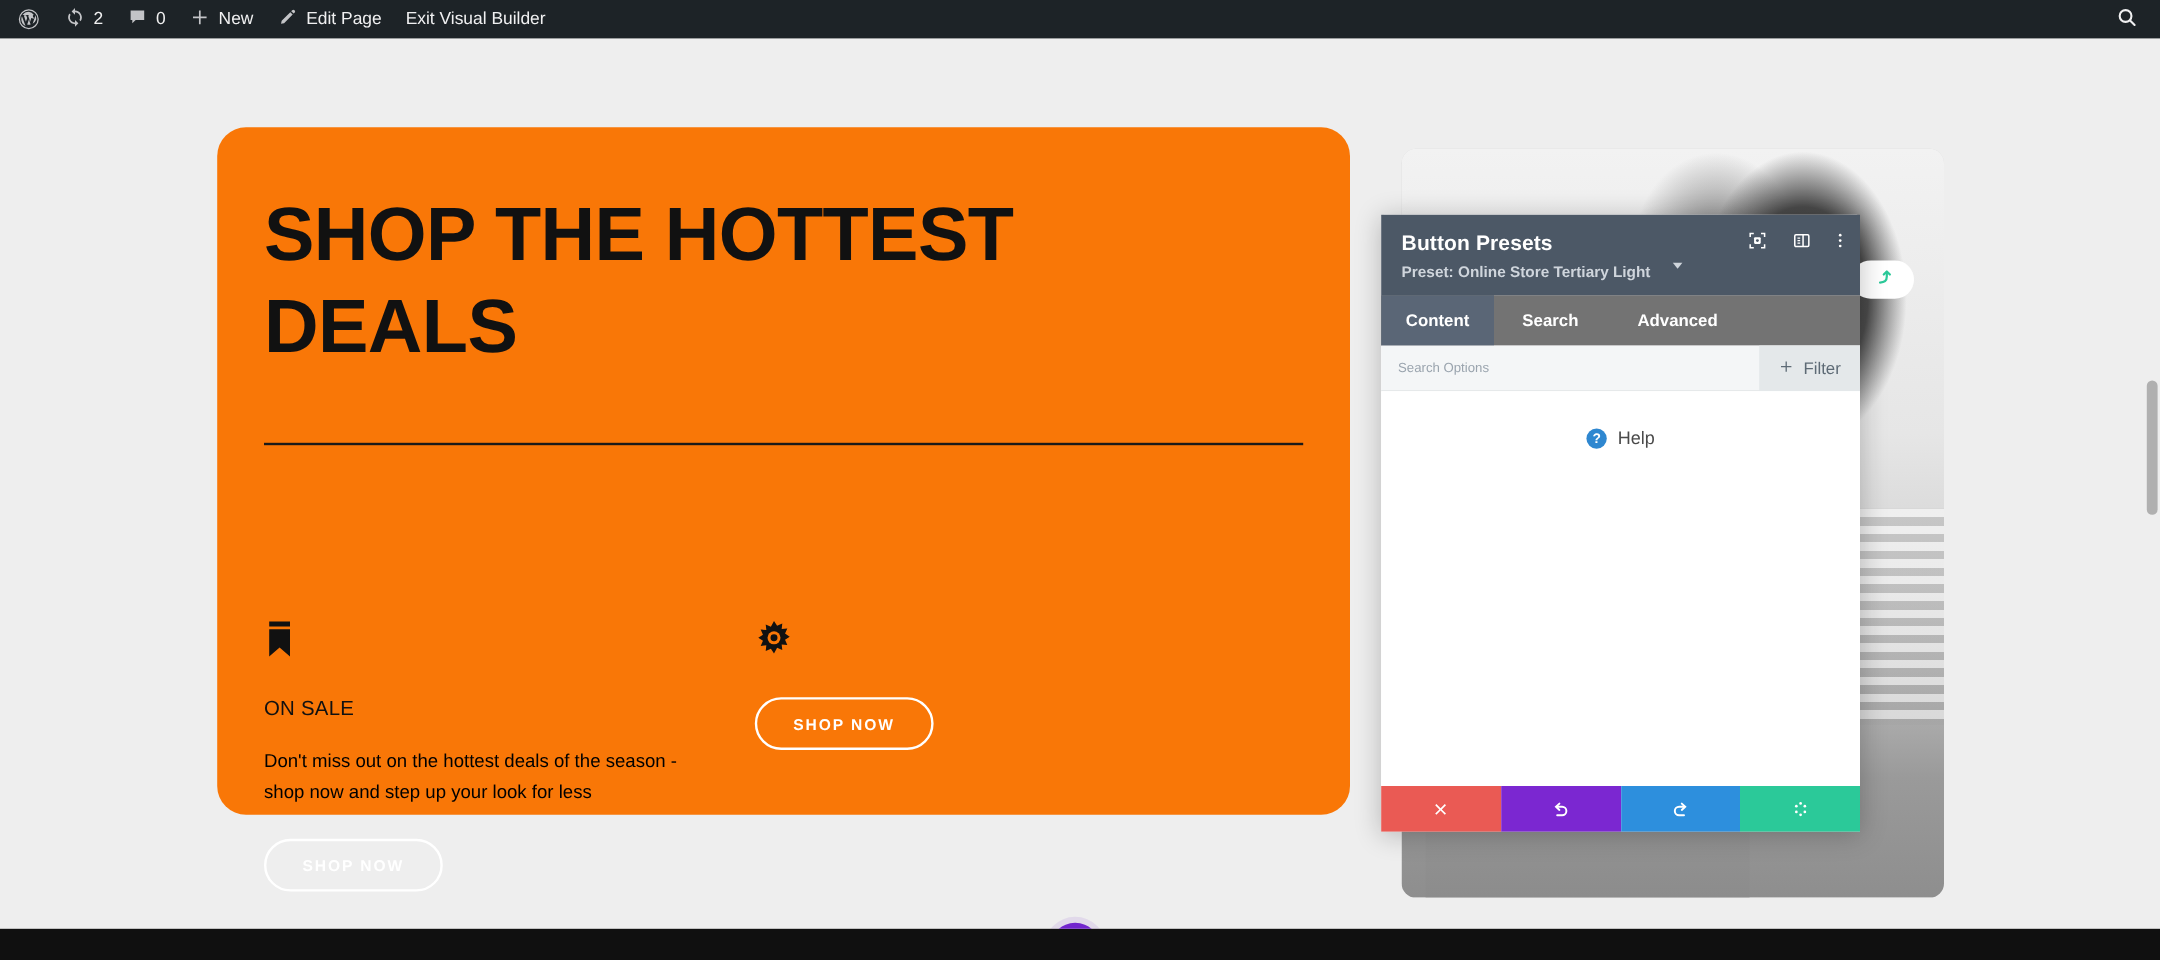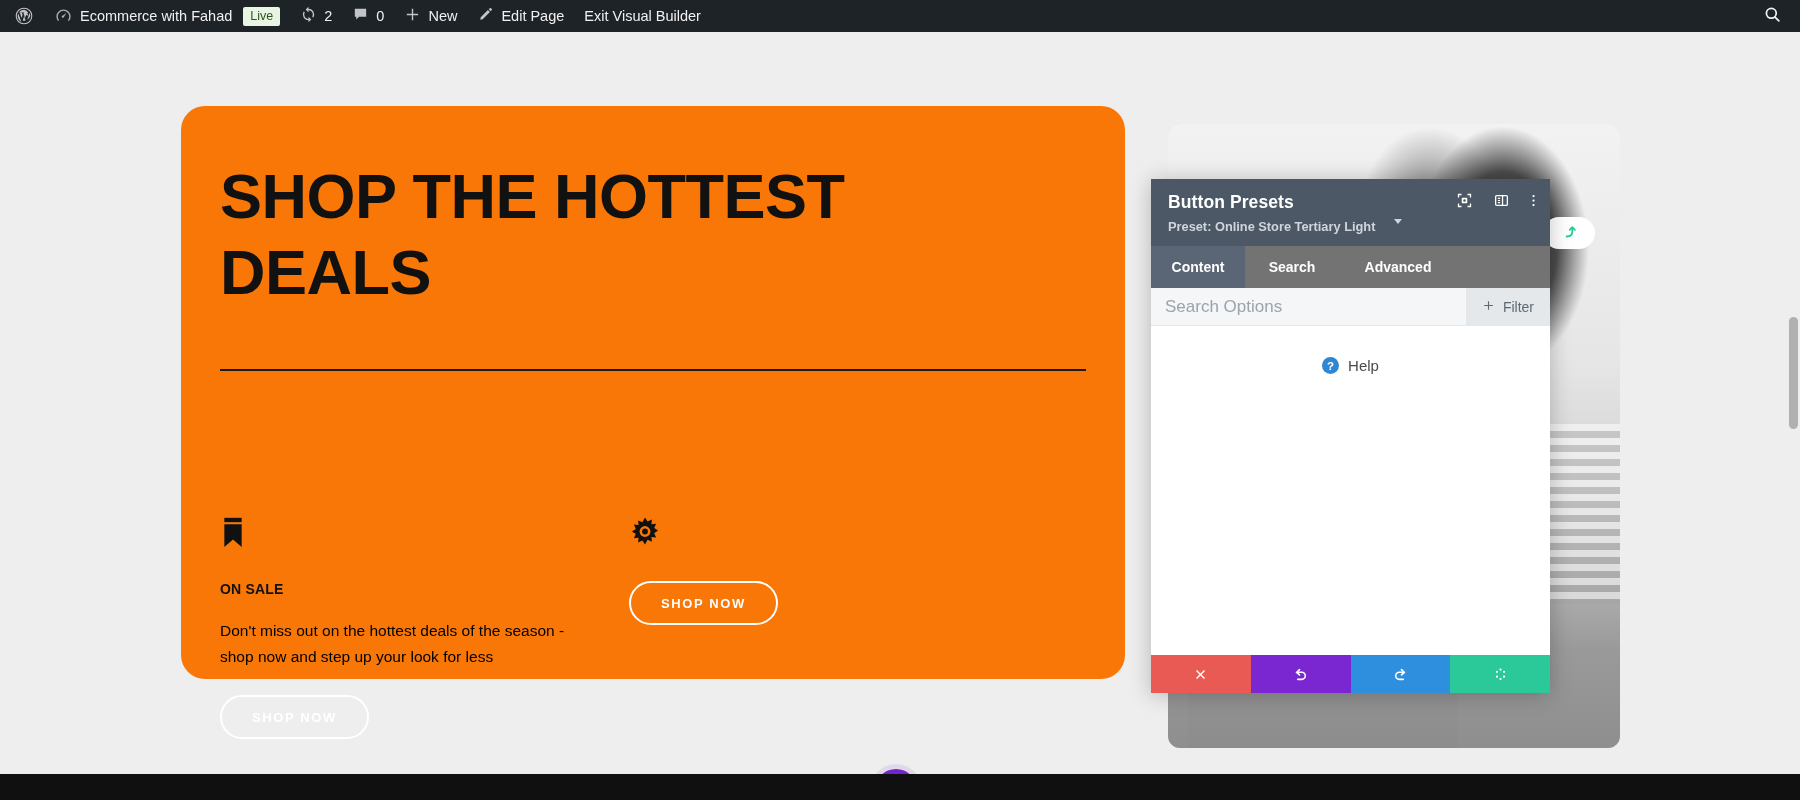--- a/index.html
+++ b/index.html
@@ -87,21 +87,21 @@
   #hero-divider {
     position: absolute; left: 39px; top: 263px;
     width: 866px; height: 0;
     border-top: 2px solid #1a1a1a;
   }
   .feature-col { position: absolute; top: 410px; width: 400px; }
   .feature-col.col-1 { left: 220px; }
   .feature-col.col-2 { left: 629px; }
   .feature-icon { height: 34px; margin-bottom: 31px; color: #111; }
   .feature-title {
-    font-size: 14px; font-weight: 700; color: #111;
+    font-size: 17px; font-weight: 400; color: #111;
     letter-spacing: .2px; margin-bottom: 21px;
   }
   .feature-desc {
     font-size: 15.5px; line-height: 26px; color: #000000;
     width: 352px; margin-bottom: 25px;
   }
   .shop-btn {
     display: inline-flex; align-items: center; justify-content: center;
     height: 44px; padding: 0 30px;
     border: 2px solid #ffffff; border-radius: 22px;
@@ -182,21 +182,21 @@
   }
   .panel-tab.active { background: #5a6676; }
   .panel-tab.wide { width: 118px; }
   #panel-search-row {
     display: flex; align-items: center;
     background: #f4f6f7; height: 38px;
     border-bottom: 1px solid #e6e9ea;
   }
   #panel-search-input {
     flex: 1; border: none; outline: none; background: transparent;
-    padding: 0 14px; font-size: 17px; color: #55606d;
+    padding: 0 14px; font-size: 11px; color: #55606d;
     font-family: inherit;
   }
   #panel-search-input::placeholder { color: #9aa4ae; }
   #filter-button {
     display: flex; align-items: center; gap: 8px;
     height: 38px; padding: 0 16px;
     background: #e4e8ea; color: #5d6a75;
     font-size: 14px; cursor: pointer;
   }
   #panel-body {
@@ -249,29 +249,20 @@
   <div class="ab-left">
 
     <div class="ab-item">
       <span class="wp-logo-icon">
         <svg viewBox="0 0 24 24" width="20" height="20" fill="#c3c4c7">
           <path d="M12 2a10 10 0 1 0 0 20 10 10 0 0 0 0-20zm0 1.3a8.7 8.7 0 0 1 8.7 8.7 8.7 8.7 0 0 1-8.7 8.7A8.7 8.7 0 0 1 3.3 12 8.7 8.7 0 0 1 12 3.3zM4.5 12a7.5 7.5 0 0 0 4.23 6.75L5.15 8.96A7.45 7.45 0 0 0 4.5 12zm12.6-.38c0-.7-.25-1.18-.47-1.56-.29-.46-.56-.86-.56-1.33 0-.52.4-1 .95-1h.08A7.48 7.48 0 0 0 12 4.5a7.5 7.5 0 0 0-6.27 3.39h.4c.6 0 1.52-.08 1.52-.08.3-.2.34.44.04.47 0 0-.31.04-.65.06l2.07 6.16 1.25-3.73-.89-2.43c-.3-.02-.59-.06-.59-.06-.3-.02-.27-.5.04-.47 0 0 .93.08 1.49.08.6 0 1.52-.08 1.52-.08.3-.2.34.44.04.47 0 0-.31.04-.65.06l2.05 6.12.58-1.9c.26-.8.45-1.38.45-1.88zM12.1 12.4l-1.71 4.96c.51.15 1.05.23 1.61.23.66 0 1.3-.11 1.89-.32l-.04-.08-1.75-4.79zm6.16-4.06c.2.18.04 1.1-.24 1.73l-2.2 6.37A7.5 7.5 0 0 0 19.5 12c0-1.31-.33-2.54-.92-3.61z"></path>
         </svg>
       </span>
     </div>
 
-    <div class="ab-item">
-      <span class="site-icon">
-        <svg viewBox="0 0 24 24" width="19" height="19" fill="#c3c4c7">
-          <path d="M12 3a9 9 0 0 0-9 9 9 9 0 0 0 2.1 5.78l1.4-1.18A7.2 7.2 0 0 1 4.8 12 7.2 7.2 0 0 1 12 4.8 7.2 7.2 0 0 1 19.2 12a7.2 7.2 0 0 1-1.7 4.6l1.4 1.18A9 9 0 0 0 21 12a9 9 0 0 0-9-9zm3.9 4.2-4.5 3.5a1.5 1.5 0 1 0 1.3 1.55l3.2-5.05z"></path>
-        </svg>
-      </span>
-      <span>Ecommerce with Fahad</span>
-      <span class="live-badge">Live</span>
-    </div>
 
     <div class="ab-item">
       <span>
         <svg viewBox="0 0 24 24" width="17" height="17" fill="#c3c4c7">
           <path d="M12 4V1L8 5l4 4V6a6 6 0 0 1 5.2 8.98l1.47 1.47A8 8 0 0 0 12 4zm0 14a6 6 0 0 1-5.2-8.98L5.33 7.55A8 8 0 0 0 12 20v3l4-4-4-4v3z"></path>
         </svg>
       </span>
       <span class="ab-count">2</span>
     </div>
 

